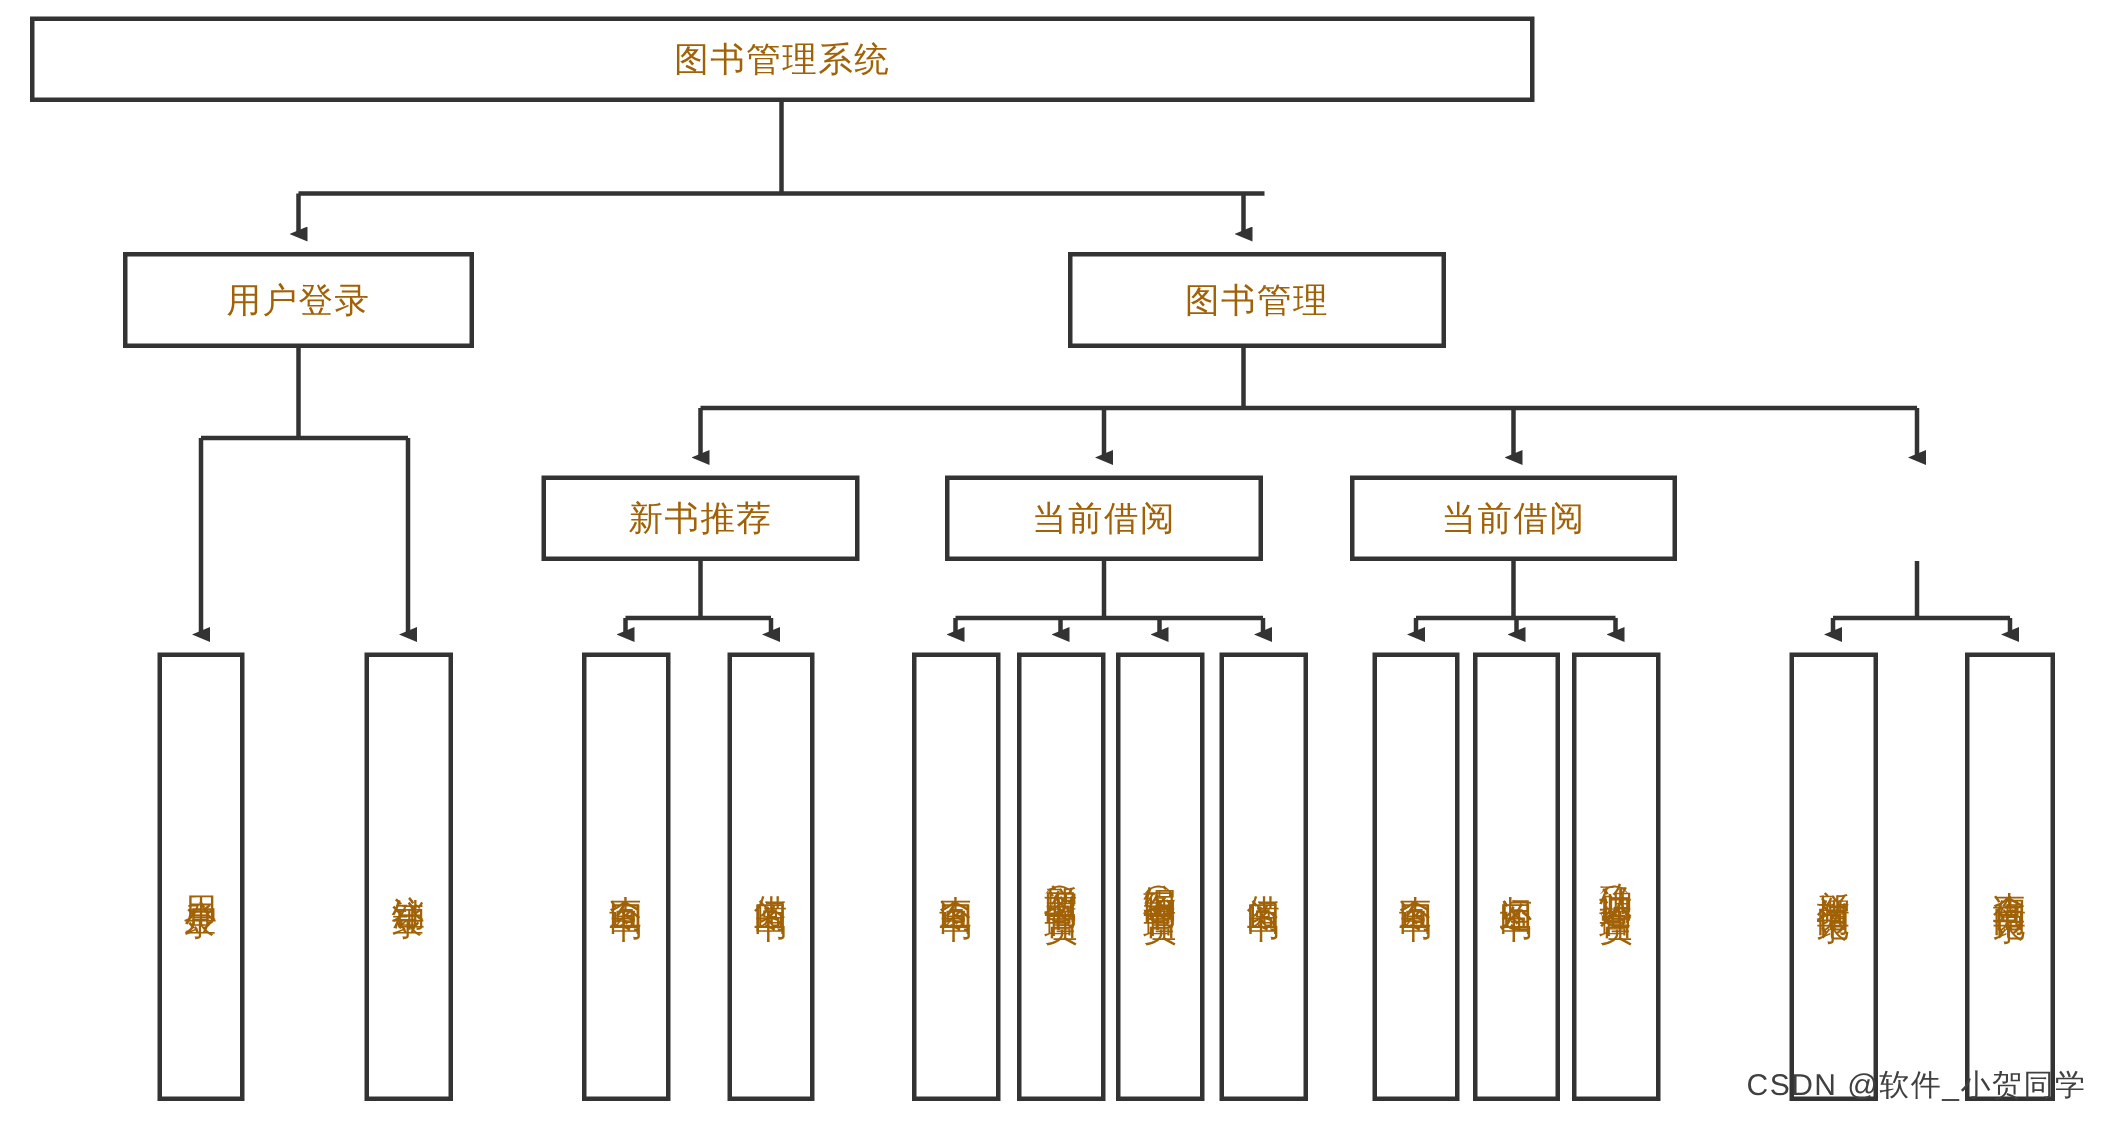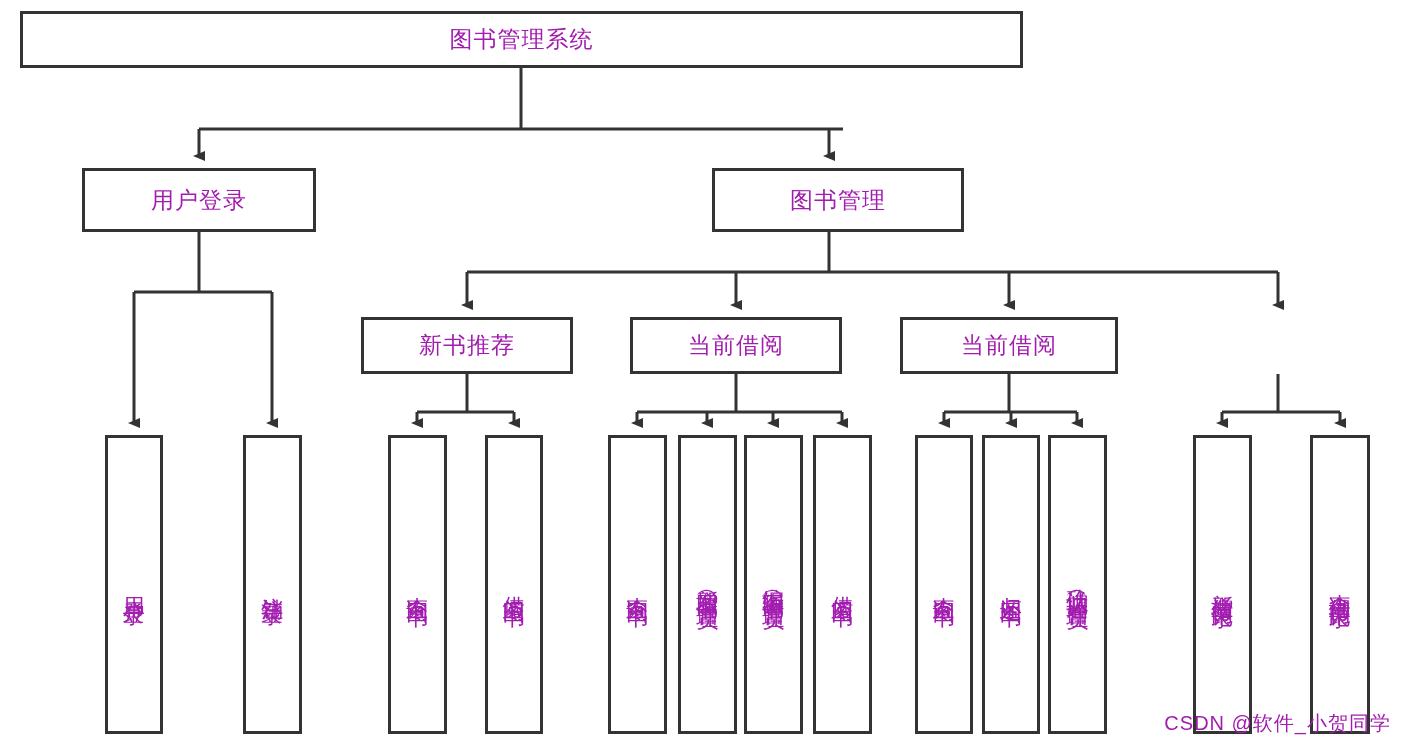--- a/index.html
+++ b/index.html
@@ -24,42 +24,42 @@
     pointer-events: none;
   }
   .node {
     position: absolute;
     box-sizing: border-box;
     border: 3px solid #333333;
     background: #ffffff;
     display: flex;
     align-items: center;
     justify-content: center;
-    color: #a21caf;
+    color: #a16207;
   }
   .node.h {
     font-size: 23px;
     letter-spacing: 1px;
   }
   .node.v {
     writing-mode: vertical-rl;
     text-orientation: upright;
     font-size: 22px;
     line-height: 1.06;
     letter-spacing: 3px;
     padding: 6px 0;
     white-space: normal;
     text-align: center;
   }
   #watermark {
     position: absolute;
     right: 14px;
     bottom: 10px;
     font-size: 20px;
-    color: #a21caf;
+    color: #404040;
     white-space: nowrap;
     letter-spacing: 1px;
   }
 </style>
 </head>
 <body>
 
 <div id="canvas">
 
   <svg id="wires" viewBox="0 0 1405 747" xmlns="http://www.w3.org/2000/svg">

